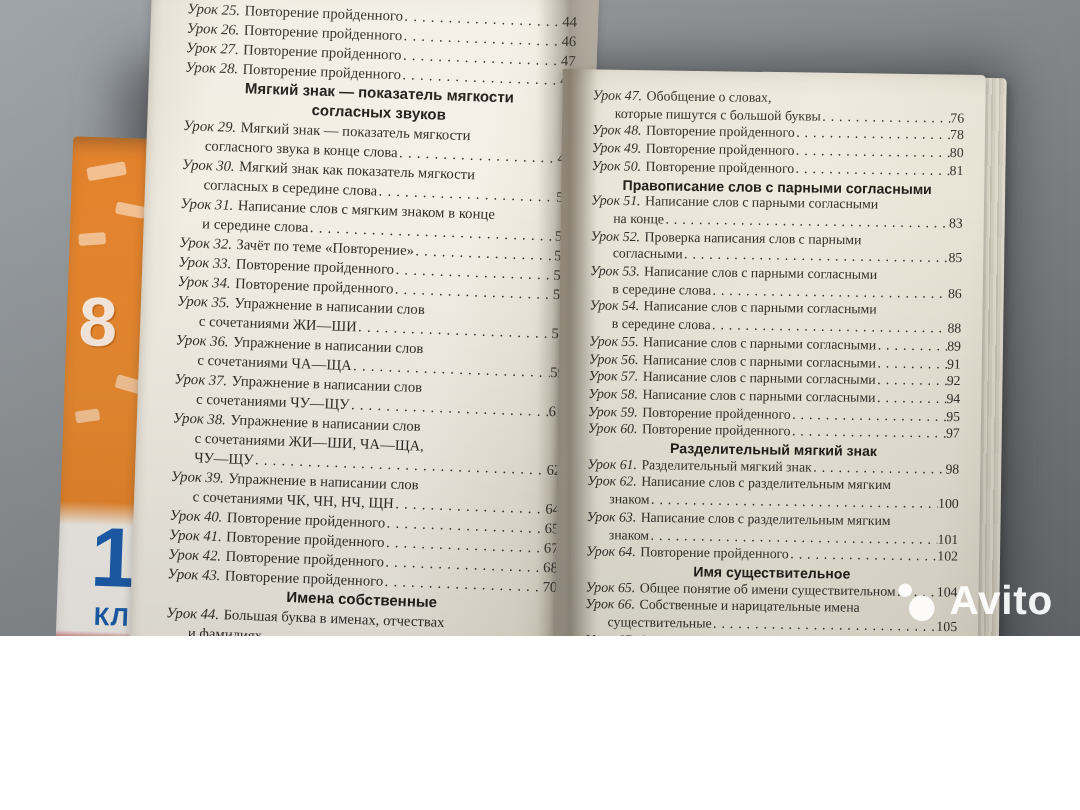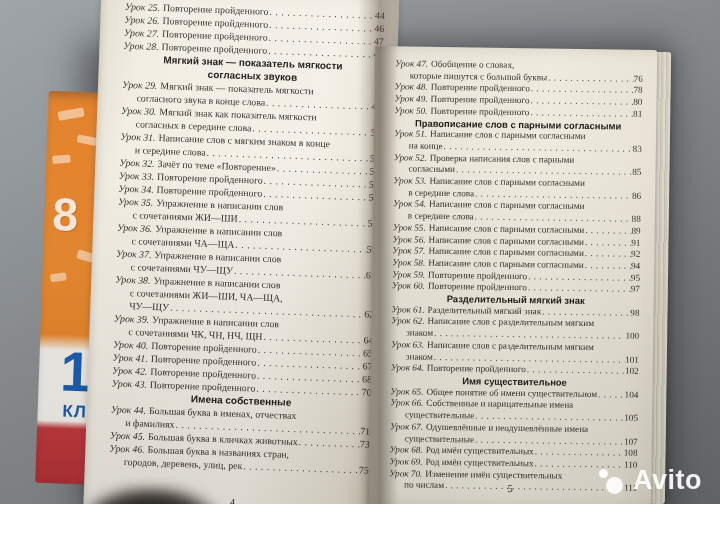--- a/index.html
+++ b/index.html
@@ -1,16 +1,16 @@
 <!DOCTYPE html>
 <html><head>
 <meta charset="utf-8">
 <style>
   html,body{margin:0;padding:0;}
-  #stage{position:relative;width:720px;height:504px;overflow:hidden;
+  #stage{position:relative;width:720px;height:424px;overflow:hidden;
     background:linear-gradient(135deg,#9ba1a6 0%,#8e9295 30%,#85888b 55%,#77797c 80%,#6b6d70 100%);
     font-family:"Liberation Serif", serif;}
   
   .book-shadow{position:absolute;left:80px;top:40px;width:595px;height:478px;
     background:rgba(42,44,47,0.55);filter:blur(16px);border-radius:18px;}
   
   .cover-strip{position:absolute;left:42px;top:92px;width:74px;height:392px;transform:rotate(2deg);
     background:linear-gradient(180deg,#e2812b 0%,#e88a31 45%,#e8862c 62%,#f3f0ea 66%,#f6f3ee 84%,#c23a3e 86%,#b53438 100%);
     border-radius:3px 0 0 3px;box-shadow:-4px 4px 10px rgba(40,40,40,.35) inset,0 0 0 rgba(0,0,0,0);}
   .cover-letter-big{position:absolute;left:8px;top:96px;font-family:"Liberation Sans",sans-serif;

